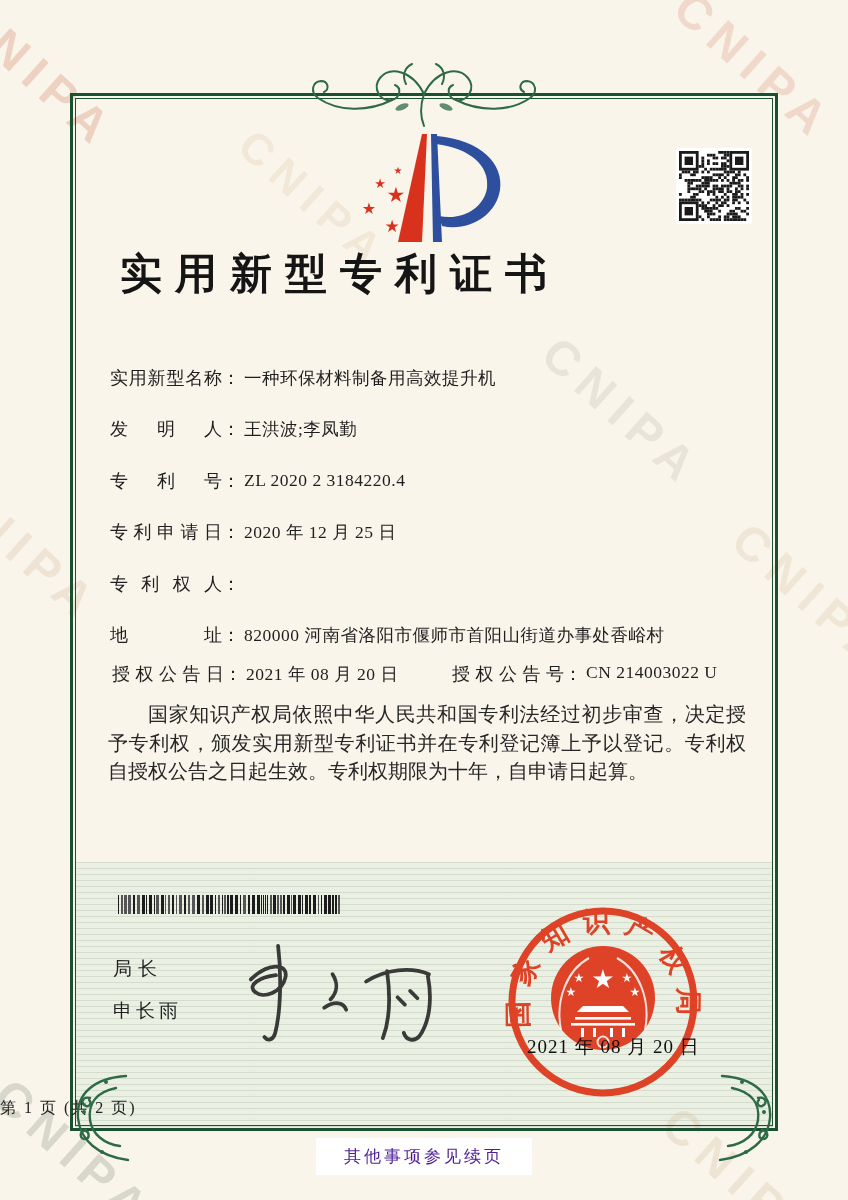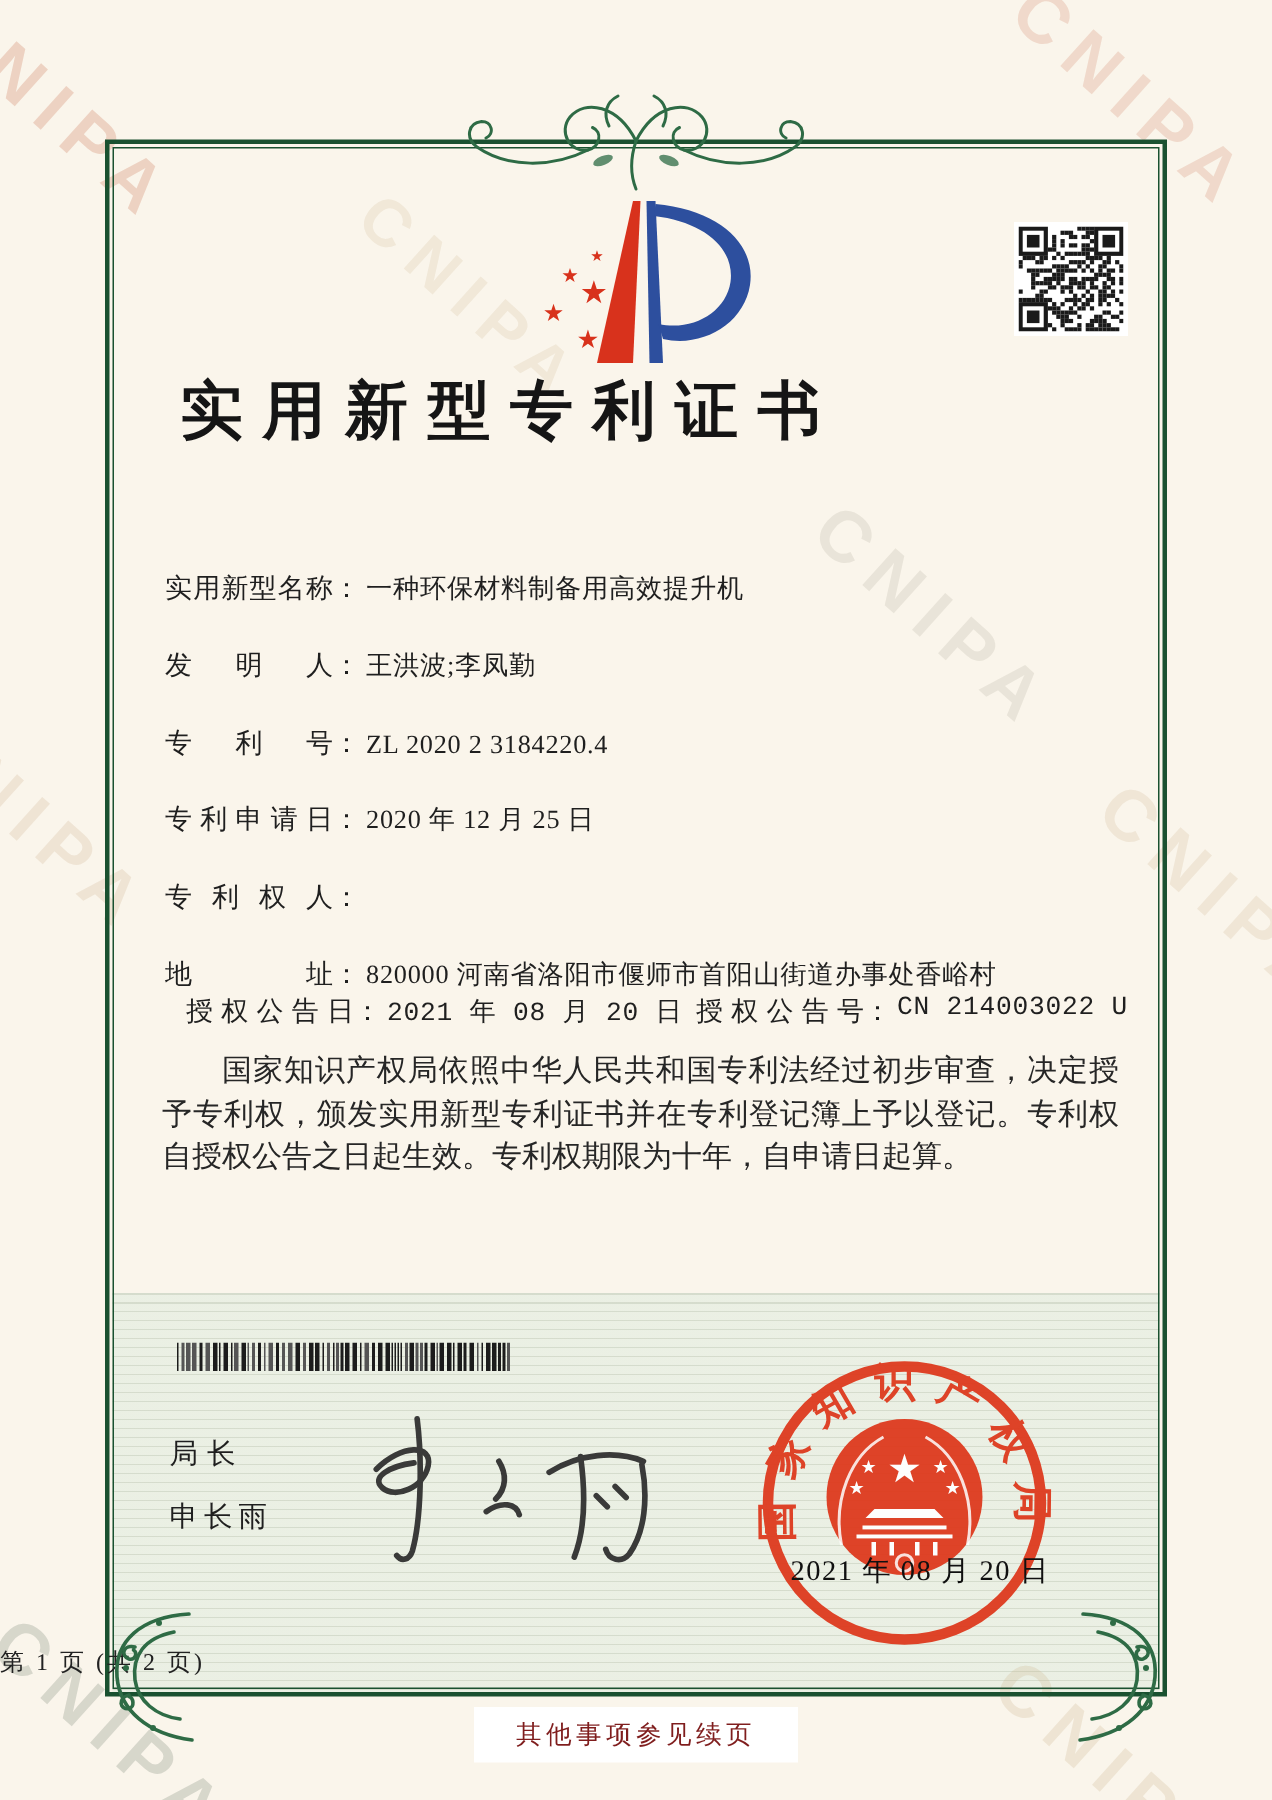--- a/index.html
+++ b/index.html
@@ -32,43 +32,43 @@
   .ornament-top{position:absolute;left:294px;top:54px;width:260px;height:80px;z-index:4;}
   .corner{position:absolute;width:80px;height:100px;z-index:4;}
   .corner-bl{left:56px;top:1068px;}
   .corner-br{left:712px;top:1068px;transform:scaleX(-1);}
   .cert-no{position:absolute;left:108px;top:146px;font-size:18px;letter-spacing:2px;color:#222;}
   .logo{position:absolute;left:336px;top:124px;width:180px;height:132px;}
   .qr{position:absolute;left:676px;top:148px;width:76px;height:76px;background:#fff;padding:3px;}
   .title{position:absolute;left:0;top:246px;width:680px;text-align:center;
     font-size:42px;font-weight:700;letter-spacing:13px;color:#151515;}
   .fields{position:absolute;left:110px;top:352px;width:600px;}
-  .row{display:flex;align-items:flex-end;height:51.5px;font-size:18px;}
+  .row{display:flex;align-items:center;height:51.5px;font-size:18px;}
   .lbl{width:112px;text-align:justify;text-align-last:justify;flex:none;}
   .colon{flex:none;}
   .val{margin-left:4px;font-size:17.5px;letter-spacing:.5px;}
-  .grant-row{position:absolute;left:124px;top:662px;width:640px;height:30px;font-size:18px;font-family:Liberation Mono, monospace;}
+  .grant-row{position:absolute;left:112px;top:662px;width:640px;height:30px;font-size:18px;}
   .pair{display:flex;position:absolute;top:0;}
   .pair1{left:0;}
   .pair2{left:340px;}
   .paras{position:absolute;left:108px;top:700px;width:638px;font-size:20px;
     line-height:28.5px;text-align:justify;color:#262626;}
   .paras p{text-indent:2em;}
   .barcode{position:absolute;left:118px;top:895px;width:225px;height:19px;}
   .signer-role{position:absolute;left:113px;top:956px;font-size:19px;letter-spacing:6px;}
   .signer-name{position:absolute;left:113px;top:998px;font-size:19px;letter-spacing:4px;}
   .signature{position:absolute;left:232px;top:938px;width:220px;height:108px;}
   .seal{position:absolute;left:505px;top:904px;width:196px;height:196px;opacity:.95;}
   .seal-date{position:absolute;left:527px;top:1034px;font-size:19px;color:#101010;
     letter-spacing:1px;z-index:4;}
   .page-info{position:absolute;left:0;top:1098px;width:848px;text-align:left;
     font-size:16px;letter-spacing:2px;color:#222;}
   .continuation{position:absolute;left:0;top:1138px;width:848px;text-align:center;}
   .continuation span{display:inline-block;background:#ffffff;padding:7px 28px;
-    font-size:17px;letter-spacing:3px;color:#7f1d1d;}
+    font-size:17px;letter-spacing:3px;color:#4c1d95;}
   svg text.star{font-family:"DejaVu Sans",sans-serif;}
 </style>
 </head>
 <body>
 
 <div class="page">
 
   <span class="wm wm1">CNIPA</span>
   <span class="wm wm2">CNIPA</span>
   <span class="wm wm3">CNIPA</span>

